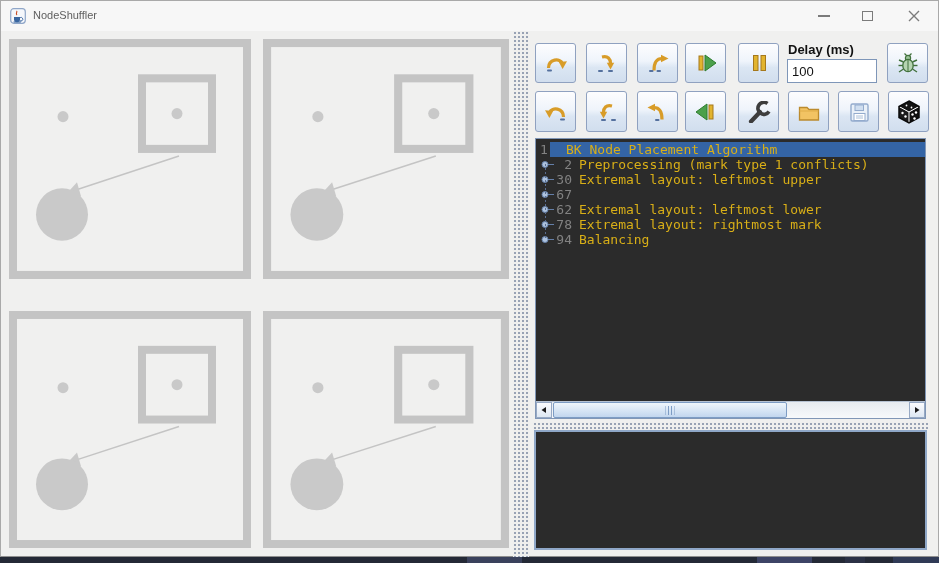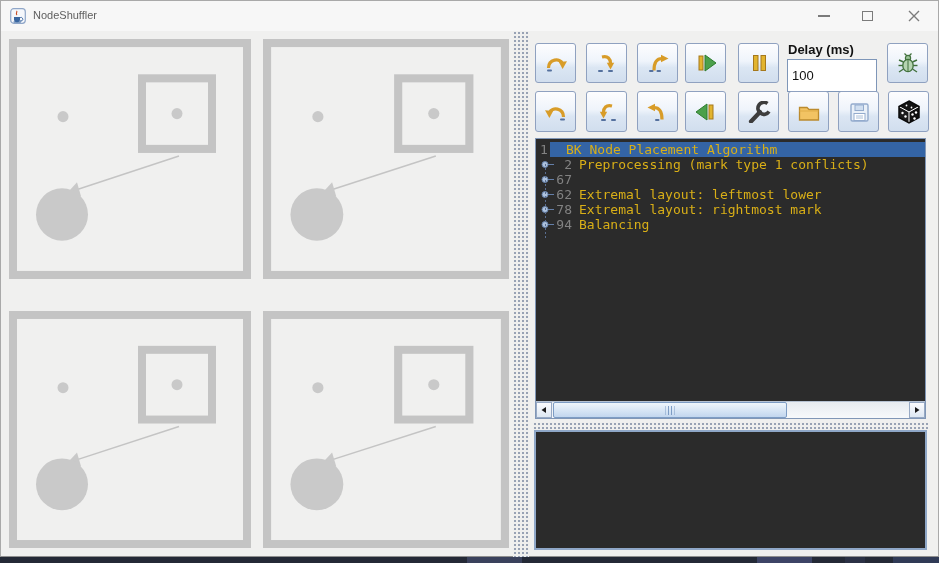--- a/index.html
+++ b/index.html
@@ -34,21 +34,21 @@
   .hdivider { left:532px; top:421px; width:395px; height:8px; }
 
   
   .btn { position:absolute; width:41px; border:1px solid #8fa1c0; border-radius:3px;
          background:linear-gradient(180deg,#fdfdfe 0%,#eff4fb 45%,#dbe6f3 62%,#d1deee 100%);
          display:flex; align-items:center; justify-content:center; cursor:pointer; }
   .row1 { top:42px; height:40px; }
   .row2 { top:90px; height:41px; }
 
   .delay-label { position:absolute; left:787px; top:41px; font-size:13px; font-weight:bold; color:#111; }
-  .delay-input { position:absolute; left:786px; top:58px; width:90px; height:33px;
+  .delay-input { position:absolute; left:786px; top:58px; width:90px; height:24px;
                  border:1px solid #7e96b8; background:#fff; font-size:13px; padding:0 4px;
                  font-family:"Liberation Sans",sans-serif; color:#111; }
 
   
   .tree-panel { position:absolute; left:534px; top:137px; width:391px; height:281px;
                 border:1px solid #8096b6; background:#2b2b2b; }
   .tree-viewport { position:absolute; left:0; top:0; right:0; bottom:17px; overflow:hidden;
                    background:#2b2b2b; padding-top:3px; }
   .tree-row { height:15px; display:flex; align-items:center; white-space:pre;
               font-family:"DejaVu Sans Mono",monospace; font-size:13px; line-height:15px; cursor:default; }
@@ -286,20 +286,30 @@
           <span class="tree-handle">
             <svg width="14" height="15" viewBox="0 0 14 15">
               <line x1="8" y1="7.5" x2="14" y2="7.5" stroke="#647fa8"></line>
               <circle cx="5" cy="7.5" r="3" fill="#aec3de" stroke="#647fa8"></circle>
             </svg>
           </span>
           <span class="tree-num">2</span>
           <span class="tree-label">Preprocessing (mark type 1 conflicts)</span>
         </div>
 
+        <div class="tree-row child">
+          <span class="tree-handle">
+            <svg width="14" height="15" viewBox="0 0 14 15">
+              <line x1="8" y1="7.5" x2="14" y2="7.5" stroke="#647fa8"></line>
+              <circle cx="5" cy="7.5" r="3" fill="#aec3de" stroke="#647fa8"></circle>
+            </svg>
+          </span>
+          <span class="tree-num">30</span>
+          <span class="tree-label">Extremal layout: leftmost upper</span>
+        </div>
 
         <div class="tree-row child">
           <span class="tree-handle">
             <svg width="14" height="15" viewBox="0 0 14 15">
               <line x1="8" y1="7.5" x2="14" y2="7.5" stroke="#647fa8"></line>
               <circle cx="5" cy="7.5" r="3" fill="#aec3de" stroke="#647fa8"></circle>
             </svg>
           </span>
           <span class="tree-num">67</span>
         </div>

